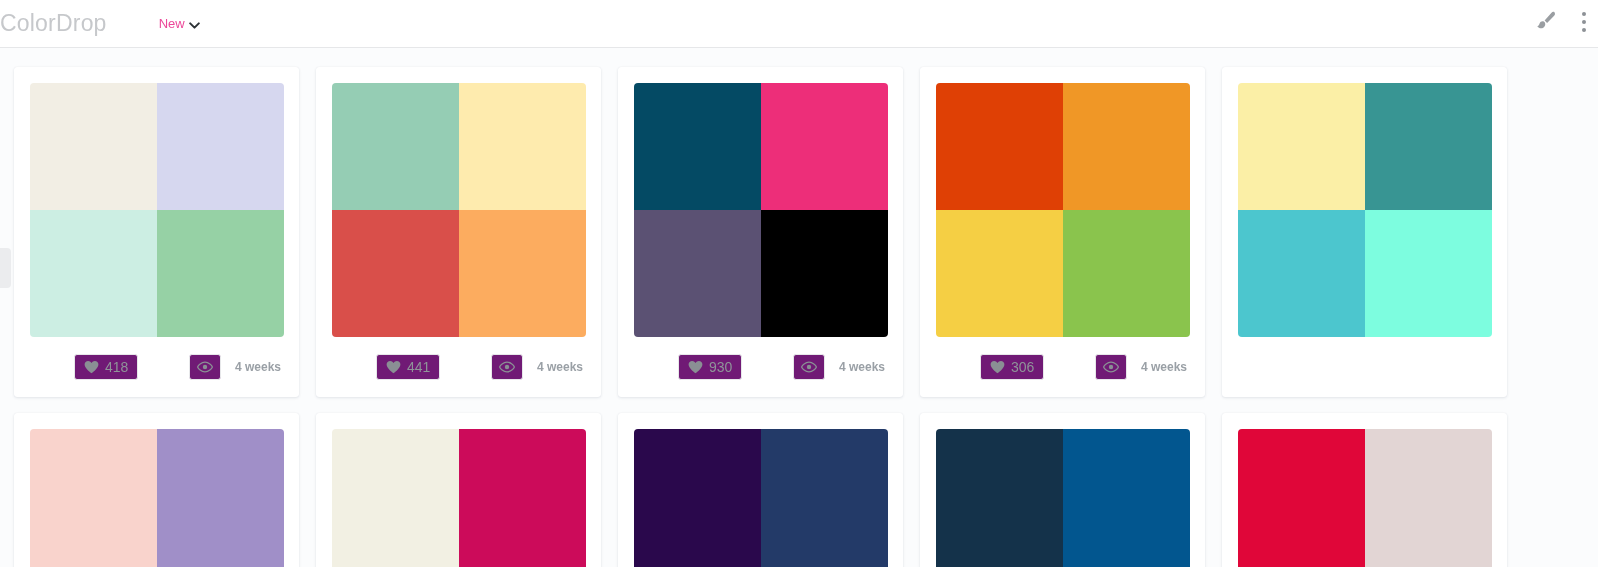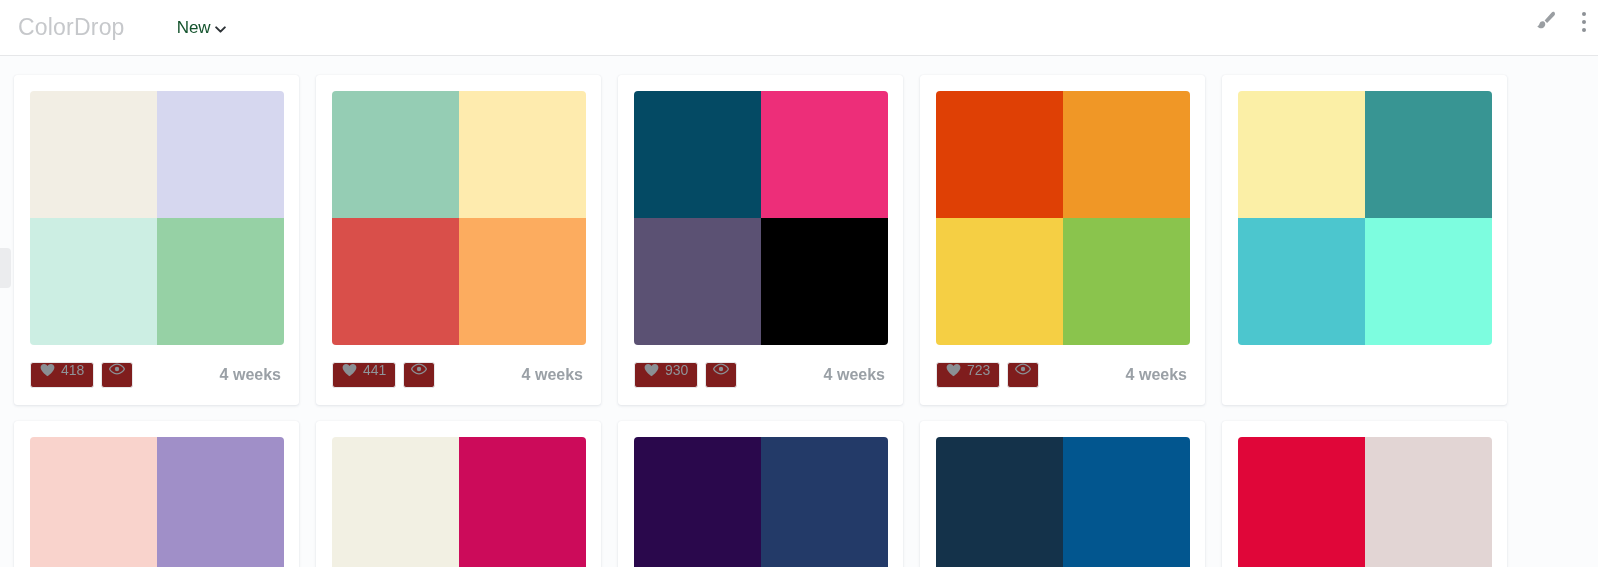--- a/index.html
+++ b/index.html
@@ -9,48 +9,48 @@
     height: 567px;
     overflow: hidden;
     background: #fbfcfd;
     font-family: "Liberation Sans", sans-serif;
     -webkit-font-smoothing: antialiased;
   }
 
   
   .header {
     position: relative;
-    height: 56px;
+    height: 48px;
     background: #ffffff;
     border-bottom: 1px solid #e6e7e9;
     display: flex;
     align-items: center;
-    padding: 0 0 0 18px;
+    padding: 0 0 0 0;
   }
 
   .brand {
     font-size: 23px;
     font-weight: 400;
     color: #c6c8cb;
     letter-spacing: 0.2px;
     line-height: 1;
     user-select: none;
   }
 
   .nav-dropdown {
     display: flex;
     align-items: center;
     gap: 4px;
     margin-left: 52px;
     cursor: pointer;
   }
 
   .nav-dropdown-label {
-    font-size: 17px;
-    color: #14532d;
+    font-size: 13px;
+    color: #ec4899;
     line-height: 1;
   }
 
   .chevron-down {
     display: inline-block;
     width: 10px;
     height: 10px;
     position: relative;
     top: 1px;
   }
@@ -148,40 +148,41 @@
   .footer-actions {
     display: flex;
     align-items: center;
     gap: 7px;
   }
 
   .pill {
     height: 26px;
     border: 1px solid #e7e8ea;
     border-radius: 3px;
-    background: #7f1d1d;
-    display: flex;
-    align-items: flex-start;
+    background: #701a75;
+    display: flex;
+    align-items: center;
     gap: 6px;
     padding: 0 9px;
     cursor: pointer;
+    margin-left: 44px;
   }
   .pill.icon-only { padding: 0 7px; }
 
   .heart-icon { display: block; }
   .eye-icon { display: block; }
 
   .like-count {
     font-size: 14px;
     color: #8f9499;
     line-height: 1;
   }
 
   .age-label {
-    font-size: 16px;
+    font-size: 12px;
     font-weight: bold;
     color: #9aa0a6;
     line-height: 1;
     padding-right: 2px;
   }
 </style>
 </head>
 <body>
 
 <div class="header">
@@ -309,21 +310,21 @@
         <div class="swatch" style="background: rgb(138, 196, 77);"></div>
       </div>
       <div class="card-footer">
         <div class="footer-actions">
           <div class="pill">
             <span>
               <svg class="heart-icon" width="15" height="14" viewBox="0 0 15 14">
                 <path d="M7.5 13.2 C7.5 13.2 0.6 8.6 0.6 4.5 C0.6 2.3 2.2 0.9 4.1 0.9 C5.5 0.9 6.8 1.8 7.5 2.9 C8.2 1.8 9.5 0.9 10.9 0.9 C12.8 0.9 14.4 2.3 14.4 4.5 C14.4 8.6 7.5 13.2 7.5 13.2 Z" fill="#8a8f94"></path>
               </svg>
             </span>
-            <span class="like-count">723</span>
+            <span class="like-count">306</span>
           </div>
           <div class="pill icon-only">
             <span>
               <svg class="eye-icon" width="16" height="12" viewBox="0 0 16 12">
                 <path d="M8 1.2 C4.2 1.2 1.3 4.2 0.6 6 C1.3 7.8 4.2 10.8 8 10.8 C11.8 10.8 14.7 7.8 15.4 6 C14.7 4.2 11.8 1.2 8 1.2 Z" fill="none" stroke="#8a8f94" stroke-width="1.3"></path>
                 <circle cx="8" cy="6" r="2.2" fill="#8a8f94"></circle>
               </svg>
             </span>
           </div>
         </div>

